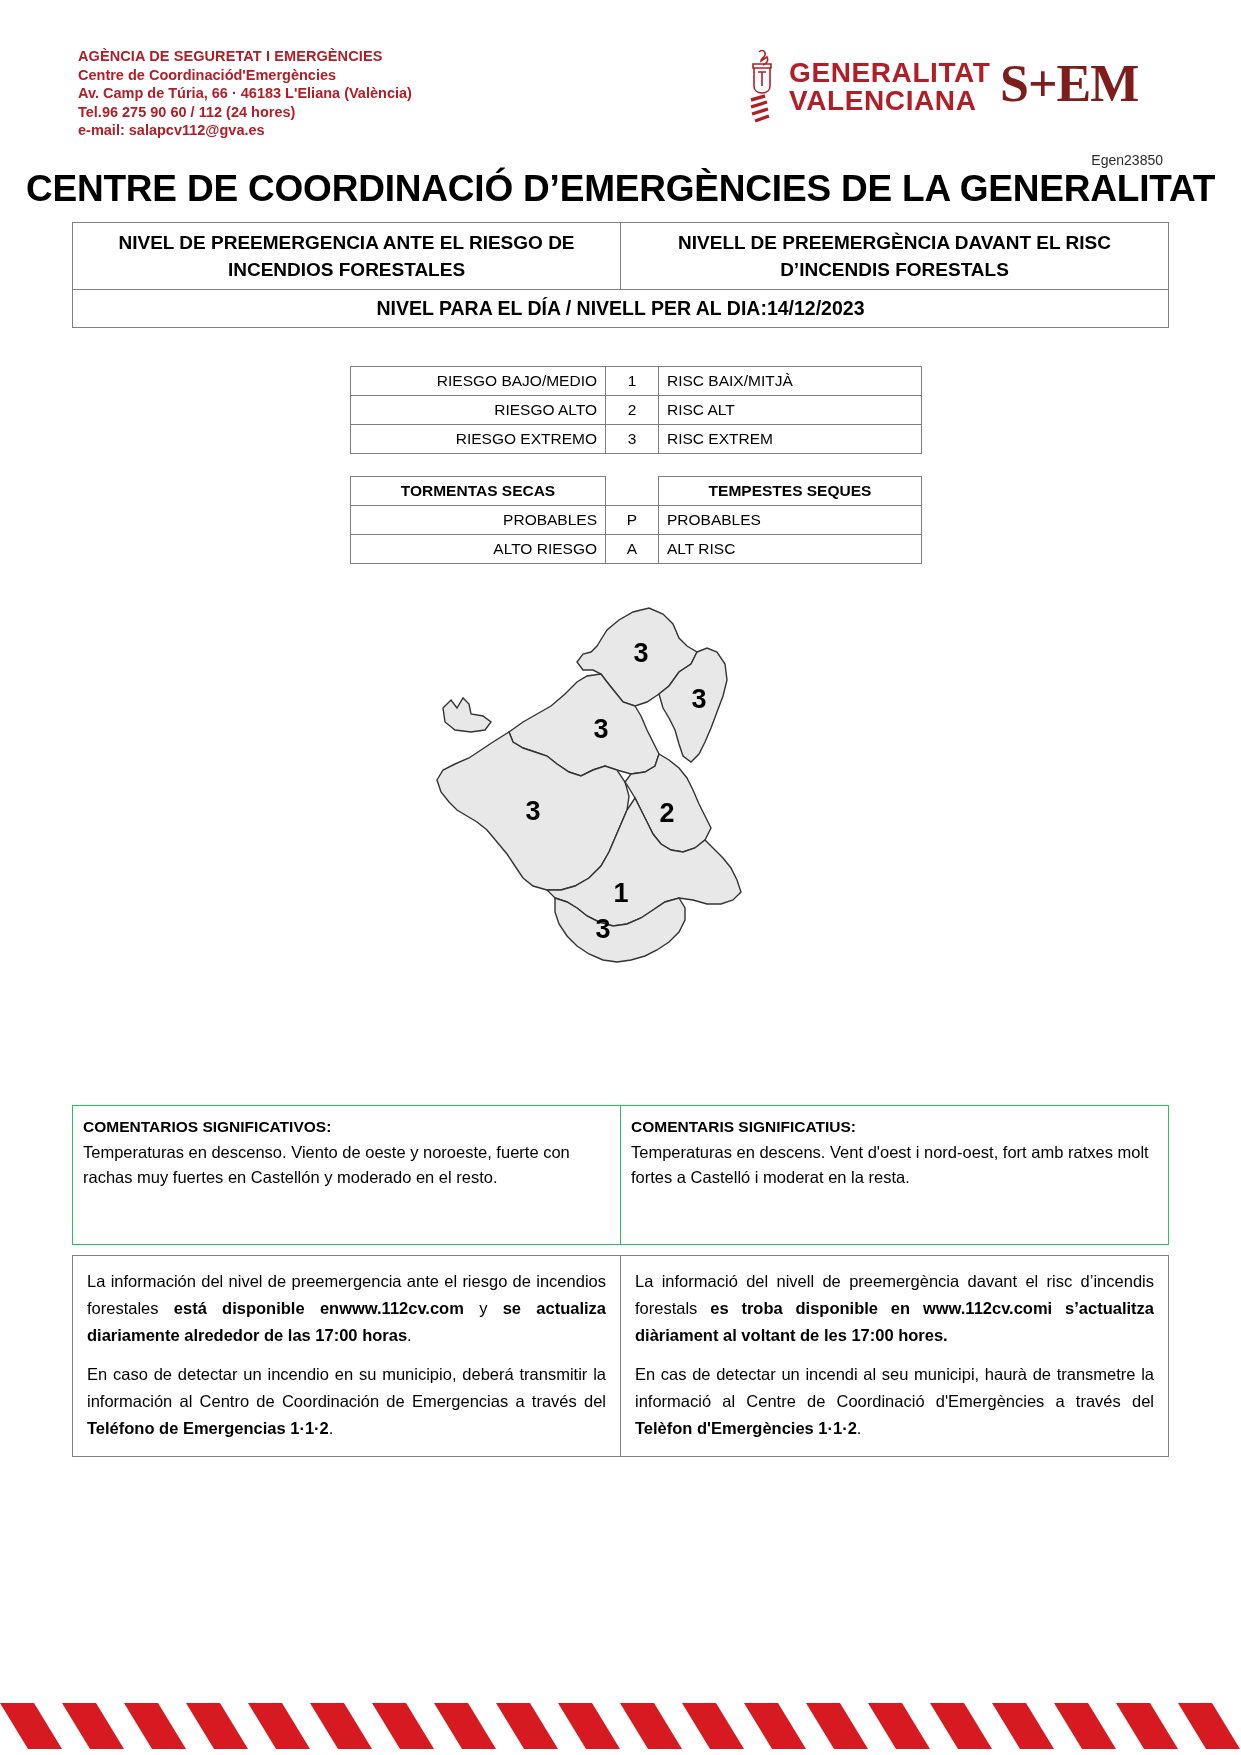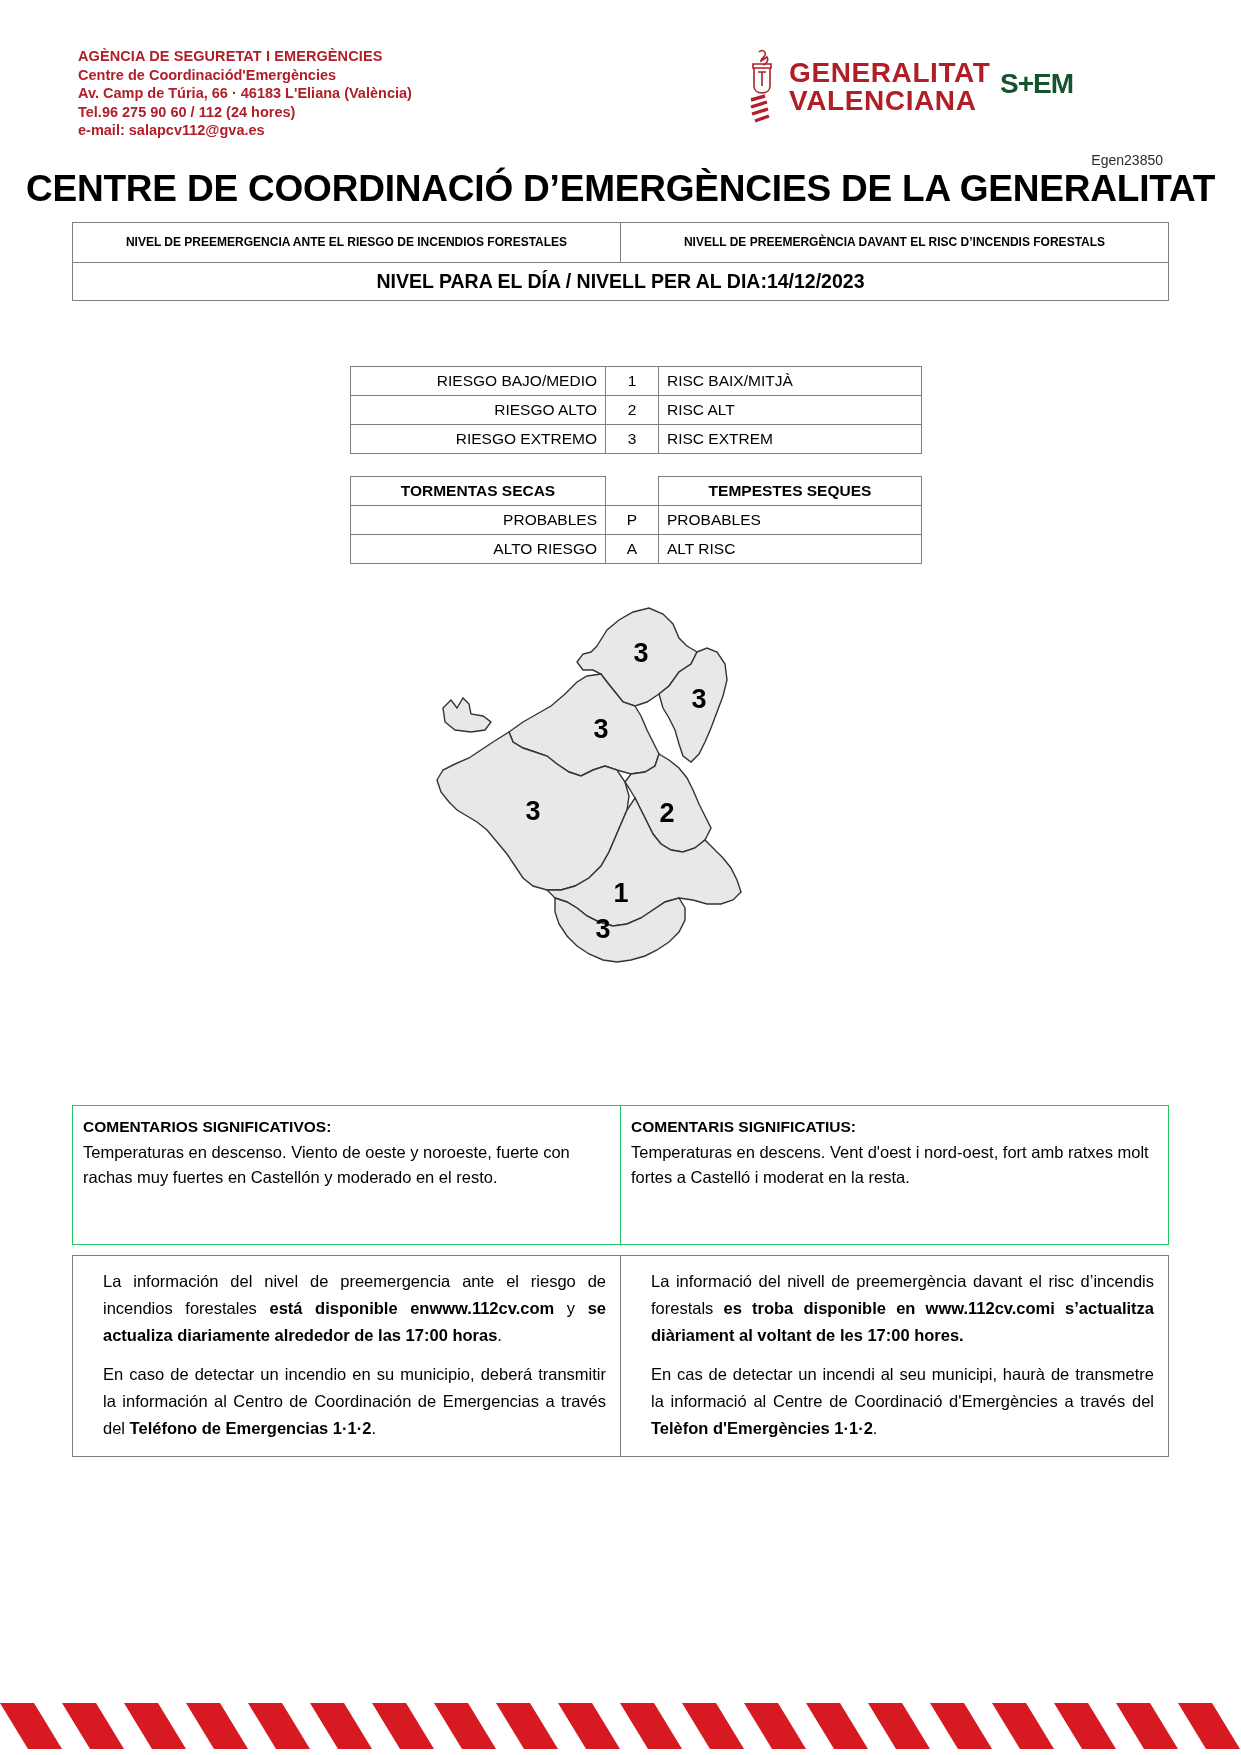--- a/index.html
+++ b/index.html
@@ -57,26 +57,26 @@
     color: #b01f28;
     font-size: 28px;
     line-height: 28px;
     letter-spacing: .6px;
     font-weight: 700;
   }
   .logo-sem {
     position: absolute;
     left: 1000px;
     top: 22px;
-    color: #14532d;
-    font-size: 28px;
+    color: #7f1d1d;
+    font-size: 52px;
     font-weight: bold;
     letter-spacing: -1px;
     line-height: 44px;
-    font-family: Liberation Sans, sans-serif;
+    font-family: Liberation Serif, serif;
   }
 
   .ref-code {
     position: absolute;
     right: 78px;
     top: 152px;
     font-size: 14px;
     color: #2b2b2b;
   }
 
@@ -100,21 +100,21 @@
     top: 222px;
     width: 1097px;
     border-collapse: collapse;
     table-layout: fixed;
   }
   .top-table td {
     border: 1px solid #808080;
     text-align: center;
     vertical-align: middle;
     font-weight: bold;
-    font-size: 12px;
+    font-size: 19px;
     line-height: 27px;
     padding: 6px 16px;
     font-family: "Liberation Sans", sans-serif;
   }
   .top-table td.date-row {
     font-size: 19.5px;
     padding: 5px 8px;
   }
 
   
@@ -210,21 +210,21 @@
   }
   .info-table td {
     border: 1px solid #808080;
     vertical-align: top;
     padding: 12px 14px 14px 14px;
     font-size: 16.5px;
     line-height: 27px;
     text-align: justify;
     width: 50%;
   }
-  .info-table p { margin: 0 0 12px 16px; }
+  .info-table p { margin: 0 0 12px 0; }
   .info-table p:last-child { margin-bottom: 0; }
   .info-table b { font-weight: bold; }
 
   
   .footer-stripe {
     position: absolute;
     left: 0;
     bottom: 0;
     width: 1241px;
     height: 58px;

